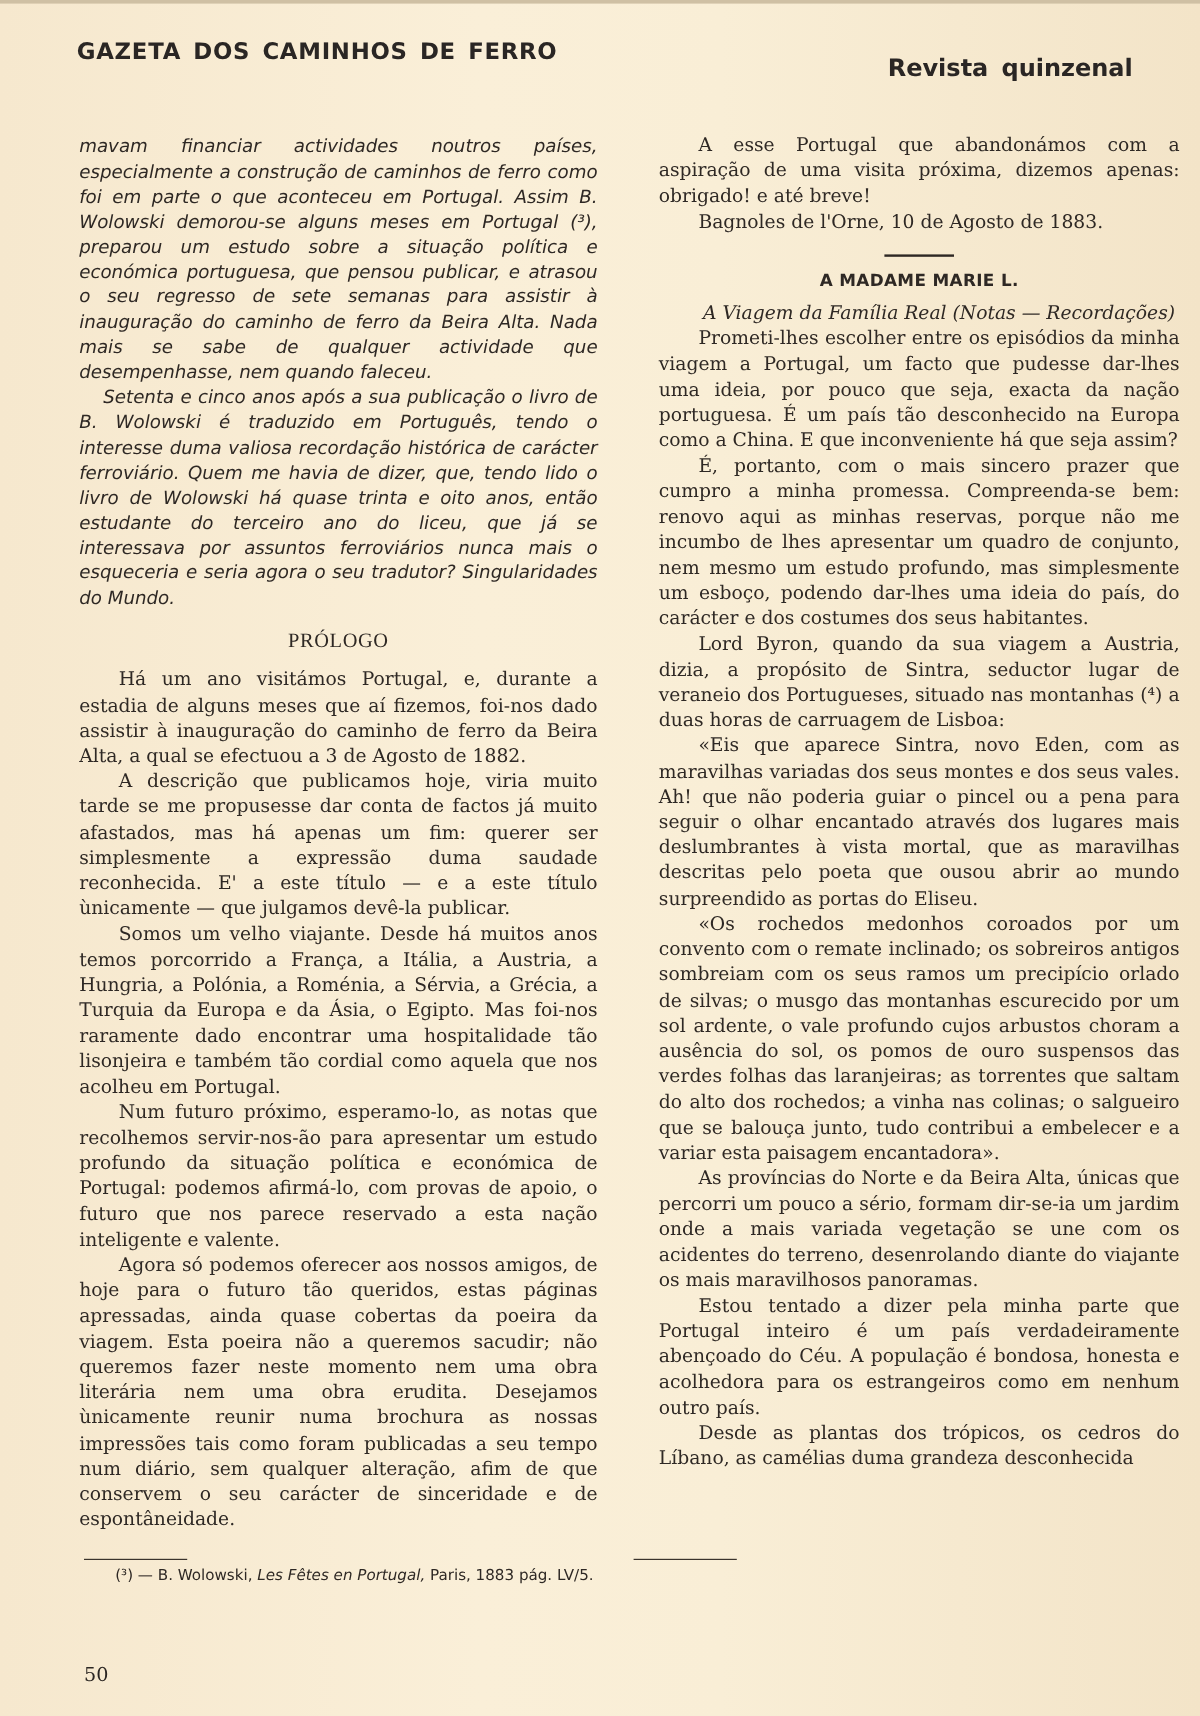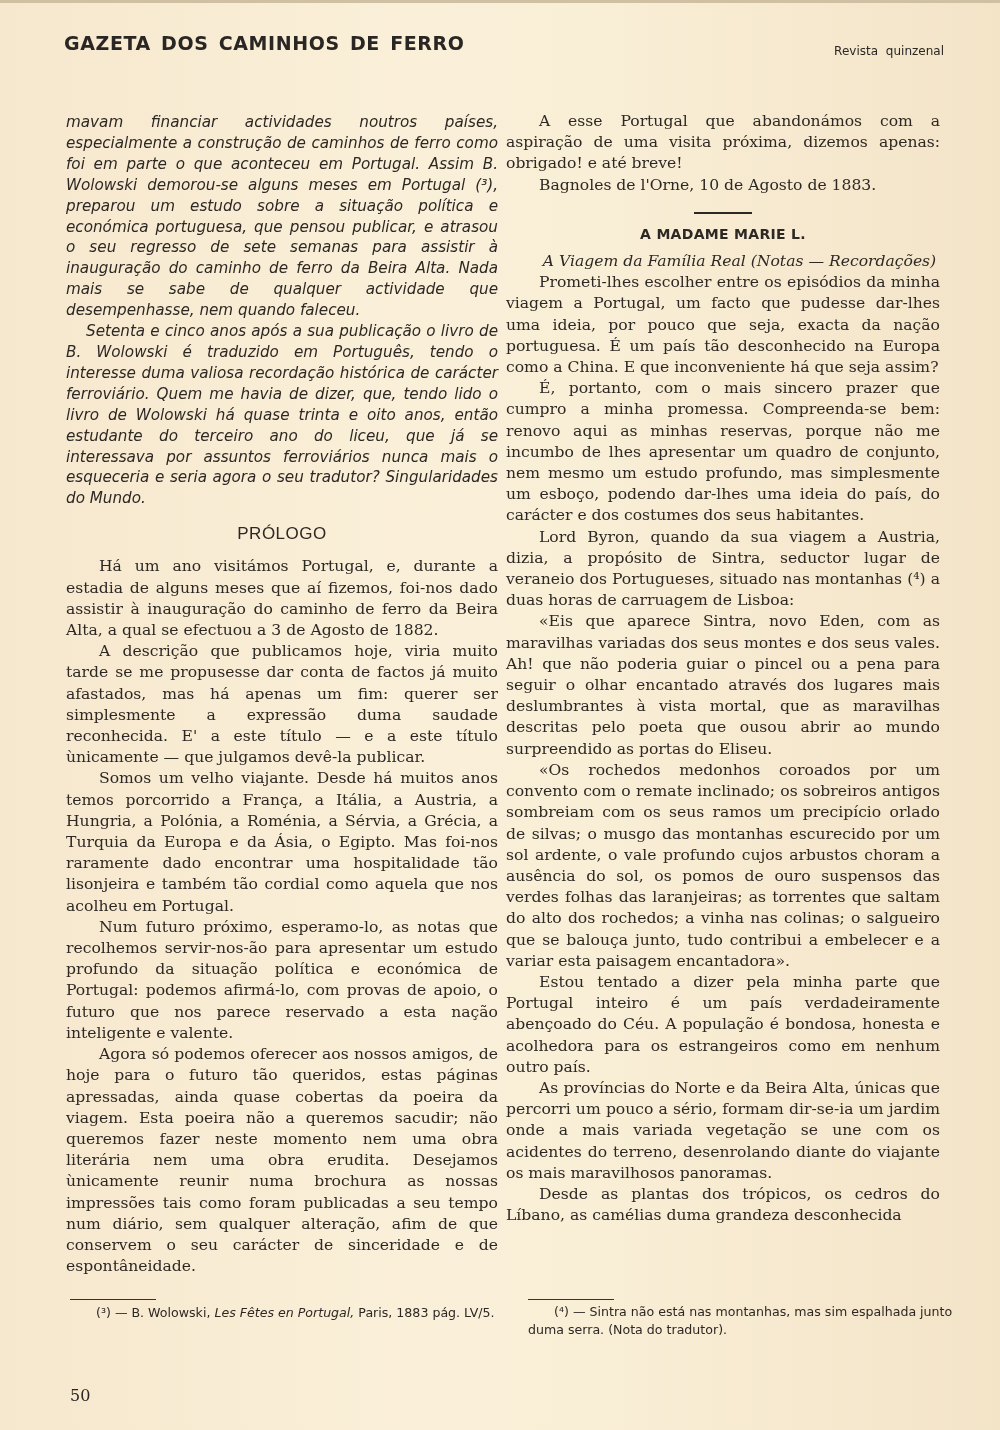--- a/index.html
+++ b/index.html
@@ -15,38 +15,38 @@
   }
   .topedge { position: absolute; left: 0; top: 0; width: 1000px; height: 3px; background: #cfc0a4; }
   .header-left {
     position: absolute; left: 64px; top: 32px;
     font-family: "DejaVu Sans", sans-serif; font-weight: bold;
     font-size: 19px; letter-spacing: 0.6px; color: #2a2624;
     word-spacing: 3px;
   }
   .header-right {
     position: absolute; right: 56px; top: 44px;
-    font-family: "DejaVu Sans", sans-serif; font-weight: normal;
-    font-size: 12px; color: #2a2624; word-spacing: 4px;
+    font-family: "DejaVu Sans", sans-serif; font-weight: bold;
+    font-size: 20px; color: #2a2624; word-spacing: 4px;
   }
   .col {
     position: absolute; top: 112px;
     font-family: "DejaVu Serif", serif;
     font-size: 15.6px; line-height: 21.2px;
     text-align: justify; color: #2e2824;
   }
   .col-left { left: 66px; width: 432px; }
-  .col-right { left: 506px; width: 434px; top: 111px; }
+  .col-right { left: 549px; width: 434px; top: 111px; }
   .col p { margin: 0; text-indent: 33px; }
   .intro { font-style: italic; font-family: "DejaVu Sans", sans-serif; font-size: 15.2px; line-height: 20.9px; }
   .intro p { text-indent: 0; }
   .intro p.ind { text-indent: 20px; }
   .section-title {
     text-align: center; text-indent: 0; margin: 14px 0 12px 0;
-    font-family: Liberation Sans, sans-serif; font-size: 17px; letter-spacing: 0.5px;
+    font-family: Liberation Serif, serif; font-size: 17px; letter-spacing: 0.5px;
   }
   .rule-center { width: 58px; height: 2px; background: #2e2824; margin: 16px auto 10px auto; }
   .dedication {
     text-align: center; font-family: "DejaVu Sans", sans-serif; font-weight: bold;
     font-size: 14px; margin: 0 0 6px 0; letter-spacing: 0.3px;
   }
   .subtitle { font-style: italic; text-align: center; font-size: 15.6px; margin: 0 0 14px 0; text-indent: 0; }
   .signoff { text-indent: 33px; }
   .footnote {
     position: absolute; font-family: "DejaVu Sans", sans-serif; font-size: 12.6px; line-height: 18px; color: #2e2824;
@@ -89,31 +89,28 @@
     <p>A esse Portugal que abandonámos com a aspiração de uma visita próxima, dizemos apenas: obrigado! e até breve!</p>
     <p class="signoff">Bagnoles de l'Orne, 10 de Agosto de 1883.</p>
     <div class="rule-center"></div>
     <div class="dedication">A MADAME MARIE L.</div>
     <p class="subtitle">A Viagem da Família Real (Notas — Recordações)</p>
     <p>Prometi-lhes escolher entre os episódios da minha viagem a Portugal, um facto que pudesse dar-lhes uma ideia, por pouco que seja, exacta da nação portuguesa. É um país tão desconhecido na Europa como a China. E que inconveniente há que seja assim?</p>
     <p>É, portanto, com o mais sincero prazer que cumpro a minha promessa. Compreenda-se bem: renovo aqui as minhas reservas, porque não me incumbo de lhes apresentar um quadro de conjunto, nem mesmo um estudo profundo, mas simplesmente um esboço, podendo dar-lhes uma ideia do país, do carácter e dos costumes dos seus habitantes.</p>
     <p>Lord Byron, quando da sua viagem a Austria, dizia, a propósito de Sintra, seductor lugar de veraneio dos Portugueses, situado nas montanhas (⁴) a duas horas de carruagem de Lisboa:</p>
     <p>«Eis que aparece Sintra, novo Eden, com as maravilhas variadas dos seus montes e dos seus vales. Ah! que não poderia guiar o pincel ou a pena para seguir o olhar encantado através dos lugares mais deslumbrantes à vista mortal, que as maravilhas descritas pelo poeta que ousou abrir ao mundo surpreendido as portas do Eliseu.</p>
     <p>«Os rochedos medonhos coroados por um convento com o remate inclinado; os sobreiros antigos sombreiam com os seus ramos um precipício orlado de silvas; o musgo das montanhas escurecido por um sol ardente, o vale profundo cujos arbustos choram a ausência do sol, os pomos de ouro suspensos das verdes folhas das laranjeiras; as torrentes que saltam do alto dos rochedos; a vinha nas colinas; o salgueiro que se balouça junto, tudo contribui a embelecer e a variar esta paisagem encantadora».</p>
+    <p>As províncias do Norte e da Beira Alta, únicas que percorri um pouco a sério, formam dir-se-ia um jardim onde a mais variada vegetação se une com os acidentes do terreno, desenrolando diante do viajante os mais maravilhosos panoramas.</p>
     <p>Estou tentado a dizer pela minha parte que Portugal inteiro é um país verdadeiramente abençoado do Céu. A população é bondosa, honesta e acolhedora para os estrangeiros como em nenhum outro país.</p>
-    <p>As províncias do Norte e da Beira Alta, únicas que percorri um pouco a sério, formam dir-se-ia um jardim onde a mais variada vegetação se une com os acidentes do terreno, desenrolando diante do viajante os mais maravilhosos panoramas.</p>
     <p>Desde as plantas dos trópicos, os cedros do Líbano, as camélias duma grandeza desconhecida</p>
   </div>
 
   <div class="fn-rule fn-rule-left"></div>
   <div class="footnote fn-left">
     <span class="ind">(³) — B. Wolowski,</span>
     <em>Les Fêtes en Portugal,</em>
     <span>Paris, 1883 pág. LV/5.</span>
   </div>
 
   <div class="fn-rule fn-rule-right"></div>
-  <div class="footnote fn-right">
-    <span class="ind">(⁴) — Sintra não está nas montanhas, mas sim espalhada junto duma serra. (Nota do tradutor).</span>
-  </div>
 
   <div class="pagenum">50</div>
 </div>
 
 </body></html>

